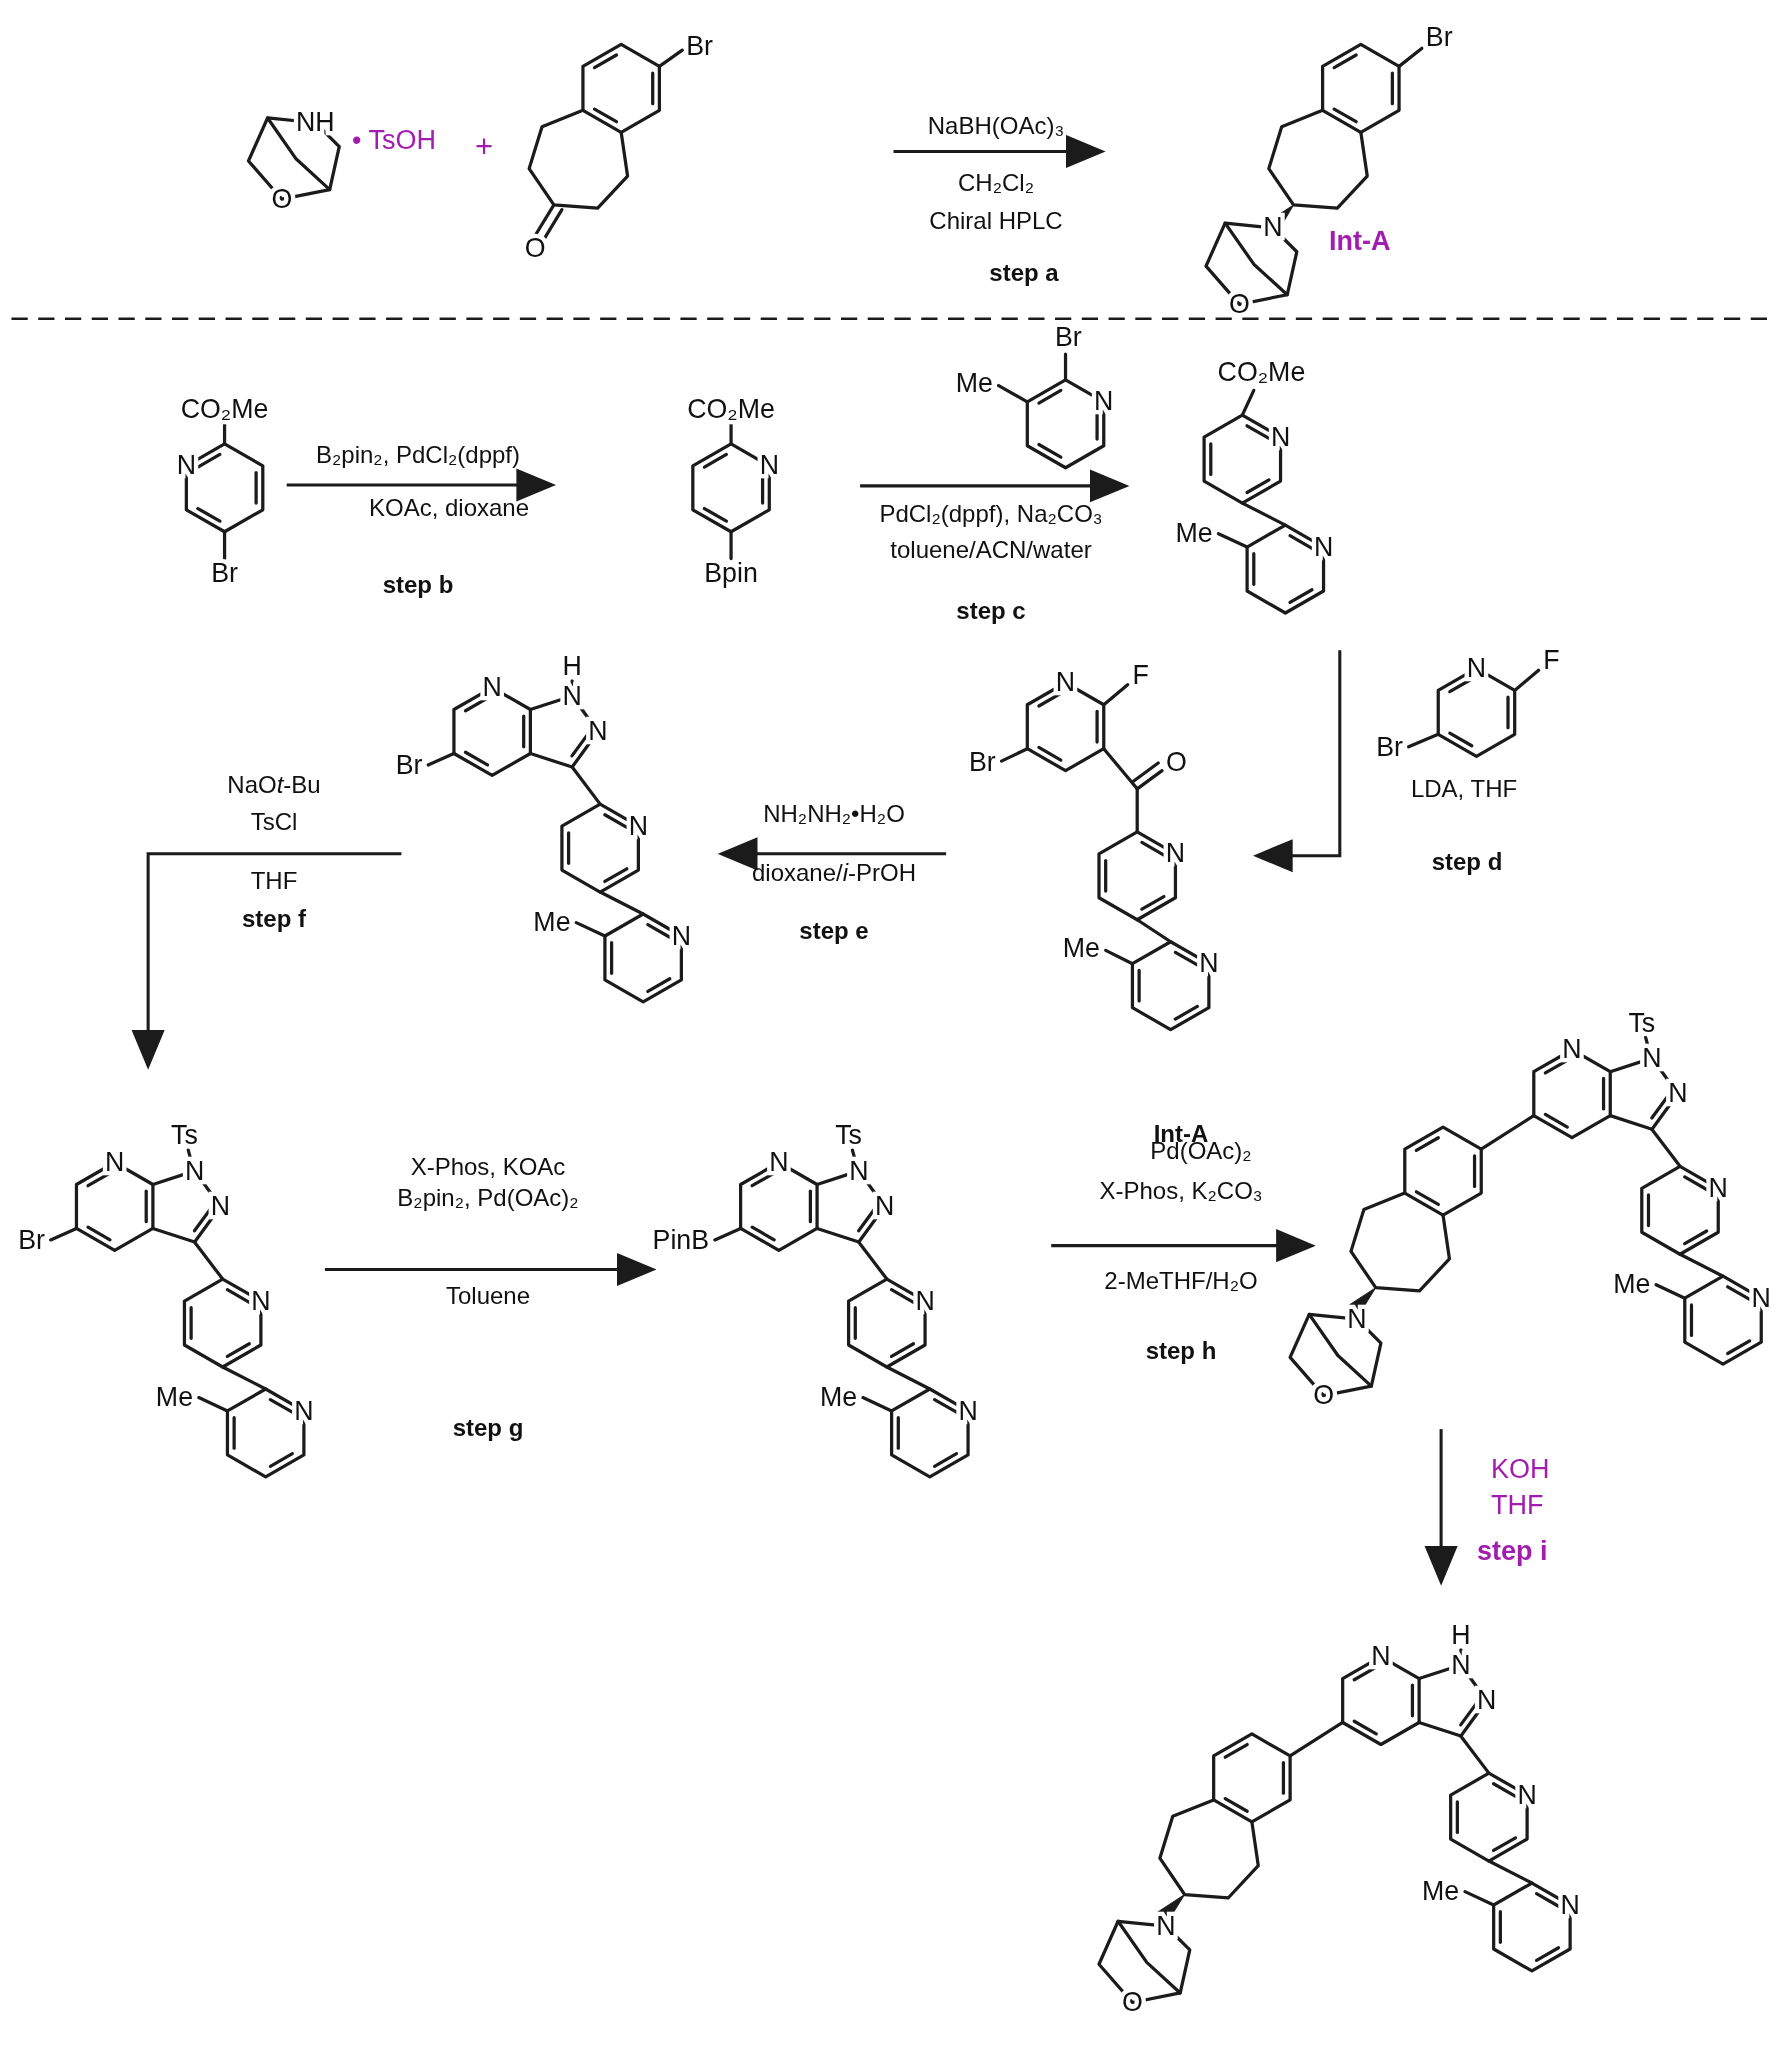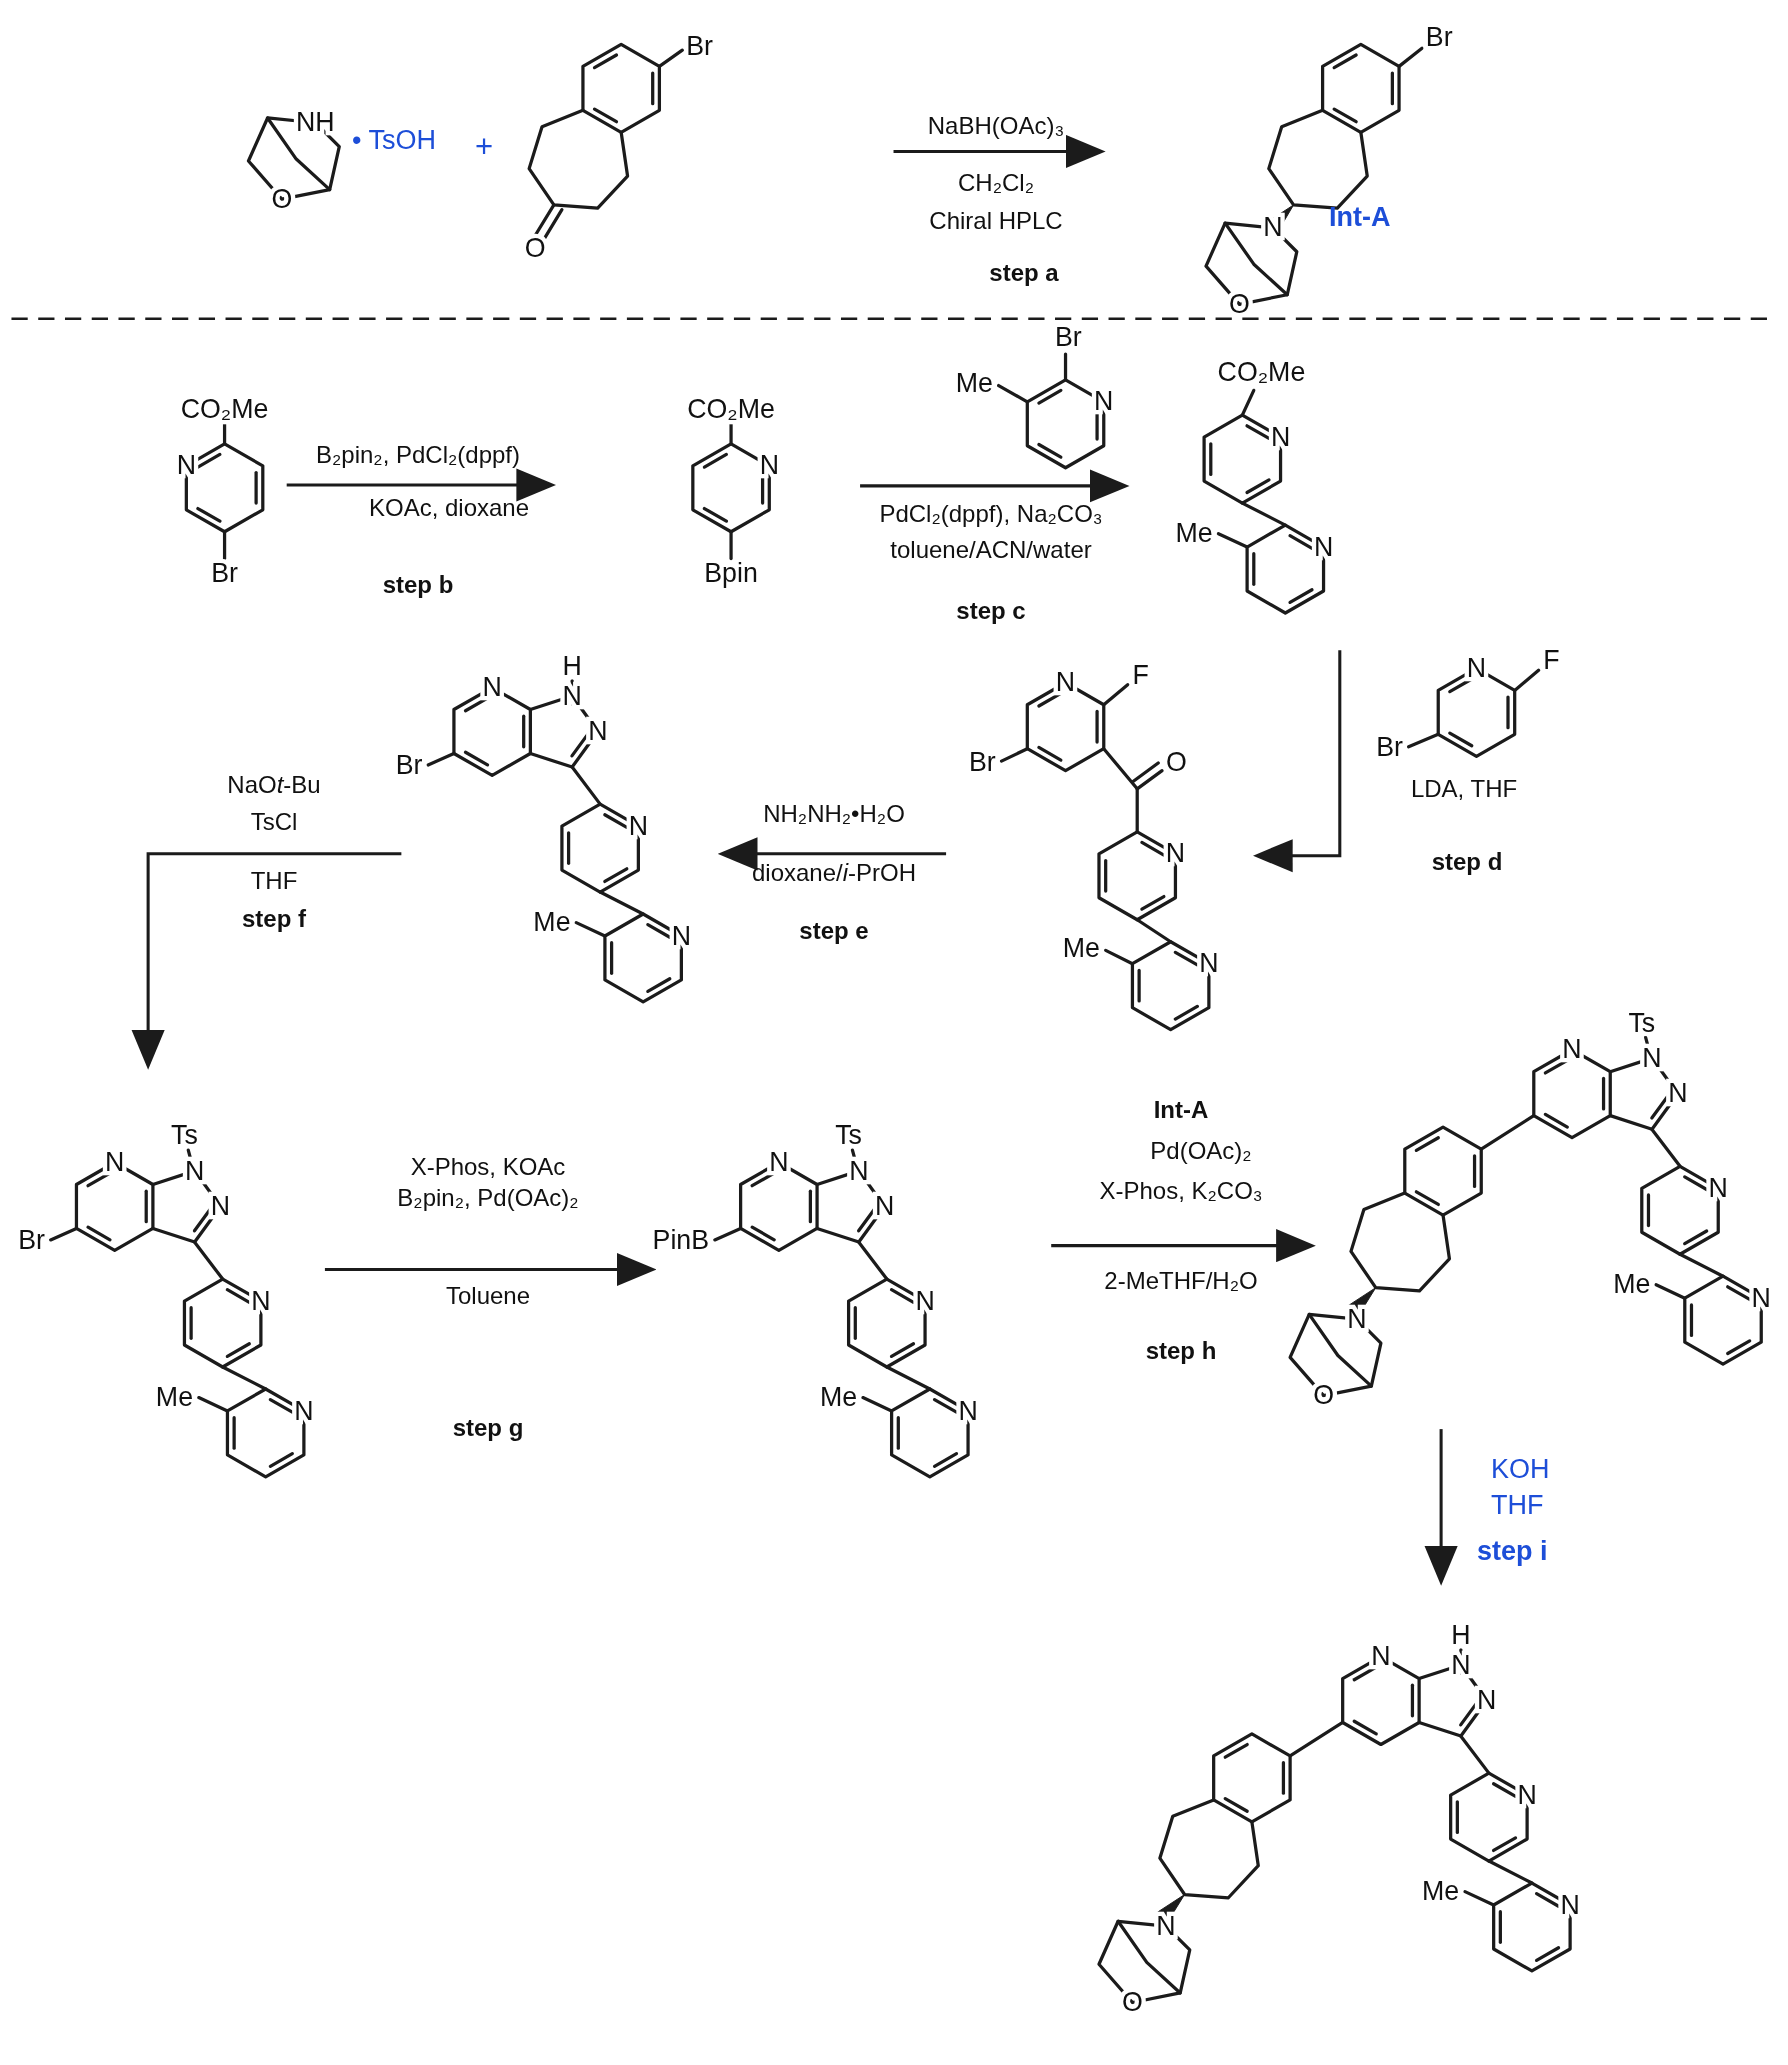--- a/index.html
+++ b/index.html
@@ -8,23 +8,23 @@
   #schemesvg{position:absolute;left:0;top:0;}
   .bond{stroke:#1b1b1b;stroke-width:3.4;fill:none;stroke-linecap:round;stroke-linejoin:round;}
   .arrow{stroke:#1b1b1b;stroke-width:3.2;fill:none;}
   .wedge{fill:#1b1b1b;stroke:#1b1b1b;}
   .divider{stroke:#1b1b1b;stroke-width:2.6;stroke-dasharray:17 11;}
   .atom{font-family:"Liberation Sans",sans-serif;font-size:28px;fill:#111111;
         stroke:#ffffff;stroke-width:9px;paint-order:stroke;text-anchor:middle;}
   .atom.start{text-anchor:start;} .atom.end{text-anchor:end;}
   .rtxt{position:absolute;transform:translateX(-50%);font-size:24px;color:#111111;
         white-space:nowrap;line-height:1.1;}
-  .ltxt{position:absolute;font-size:27px;color:#1d4ed8;white-space:nowrap;line-height:1.1;}
+  .ltxt{position:absolute;font-size:27px;color:#a21caf;white-space:nowrap;line-height:1.1;}
   .step{font-weight:bold;}
-  .bold{font-weight:bold;}
+  .bold{font-weight:bold;margin-top:24px;}
   .it{font-style:italic;}
 </style>
 </head>
 <body>
 
 <div id="canvas">
 
 <svg id="schemesvg" width="1788" height="2066" viewBox="0 0 1871 2161">
   <defs>
     <marker id="ah" viewBox="0 0 12 10" refX="10" refY="5" markerWidth="13" markerHeight="11" orient="auto-start-reverse">

